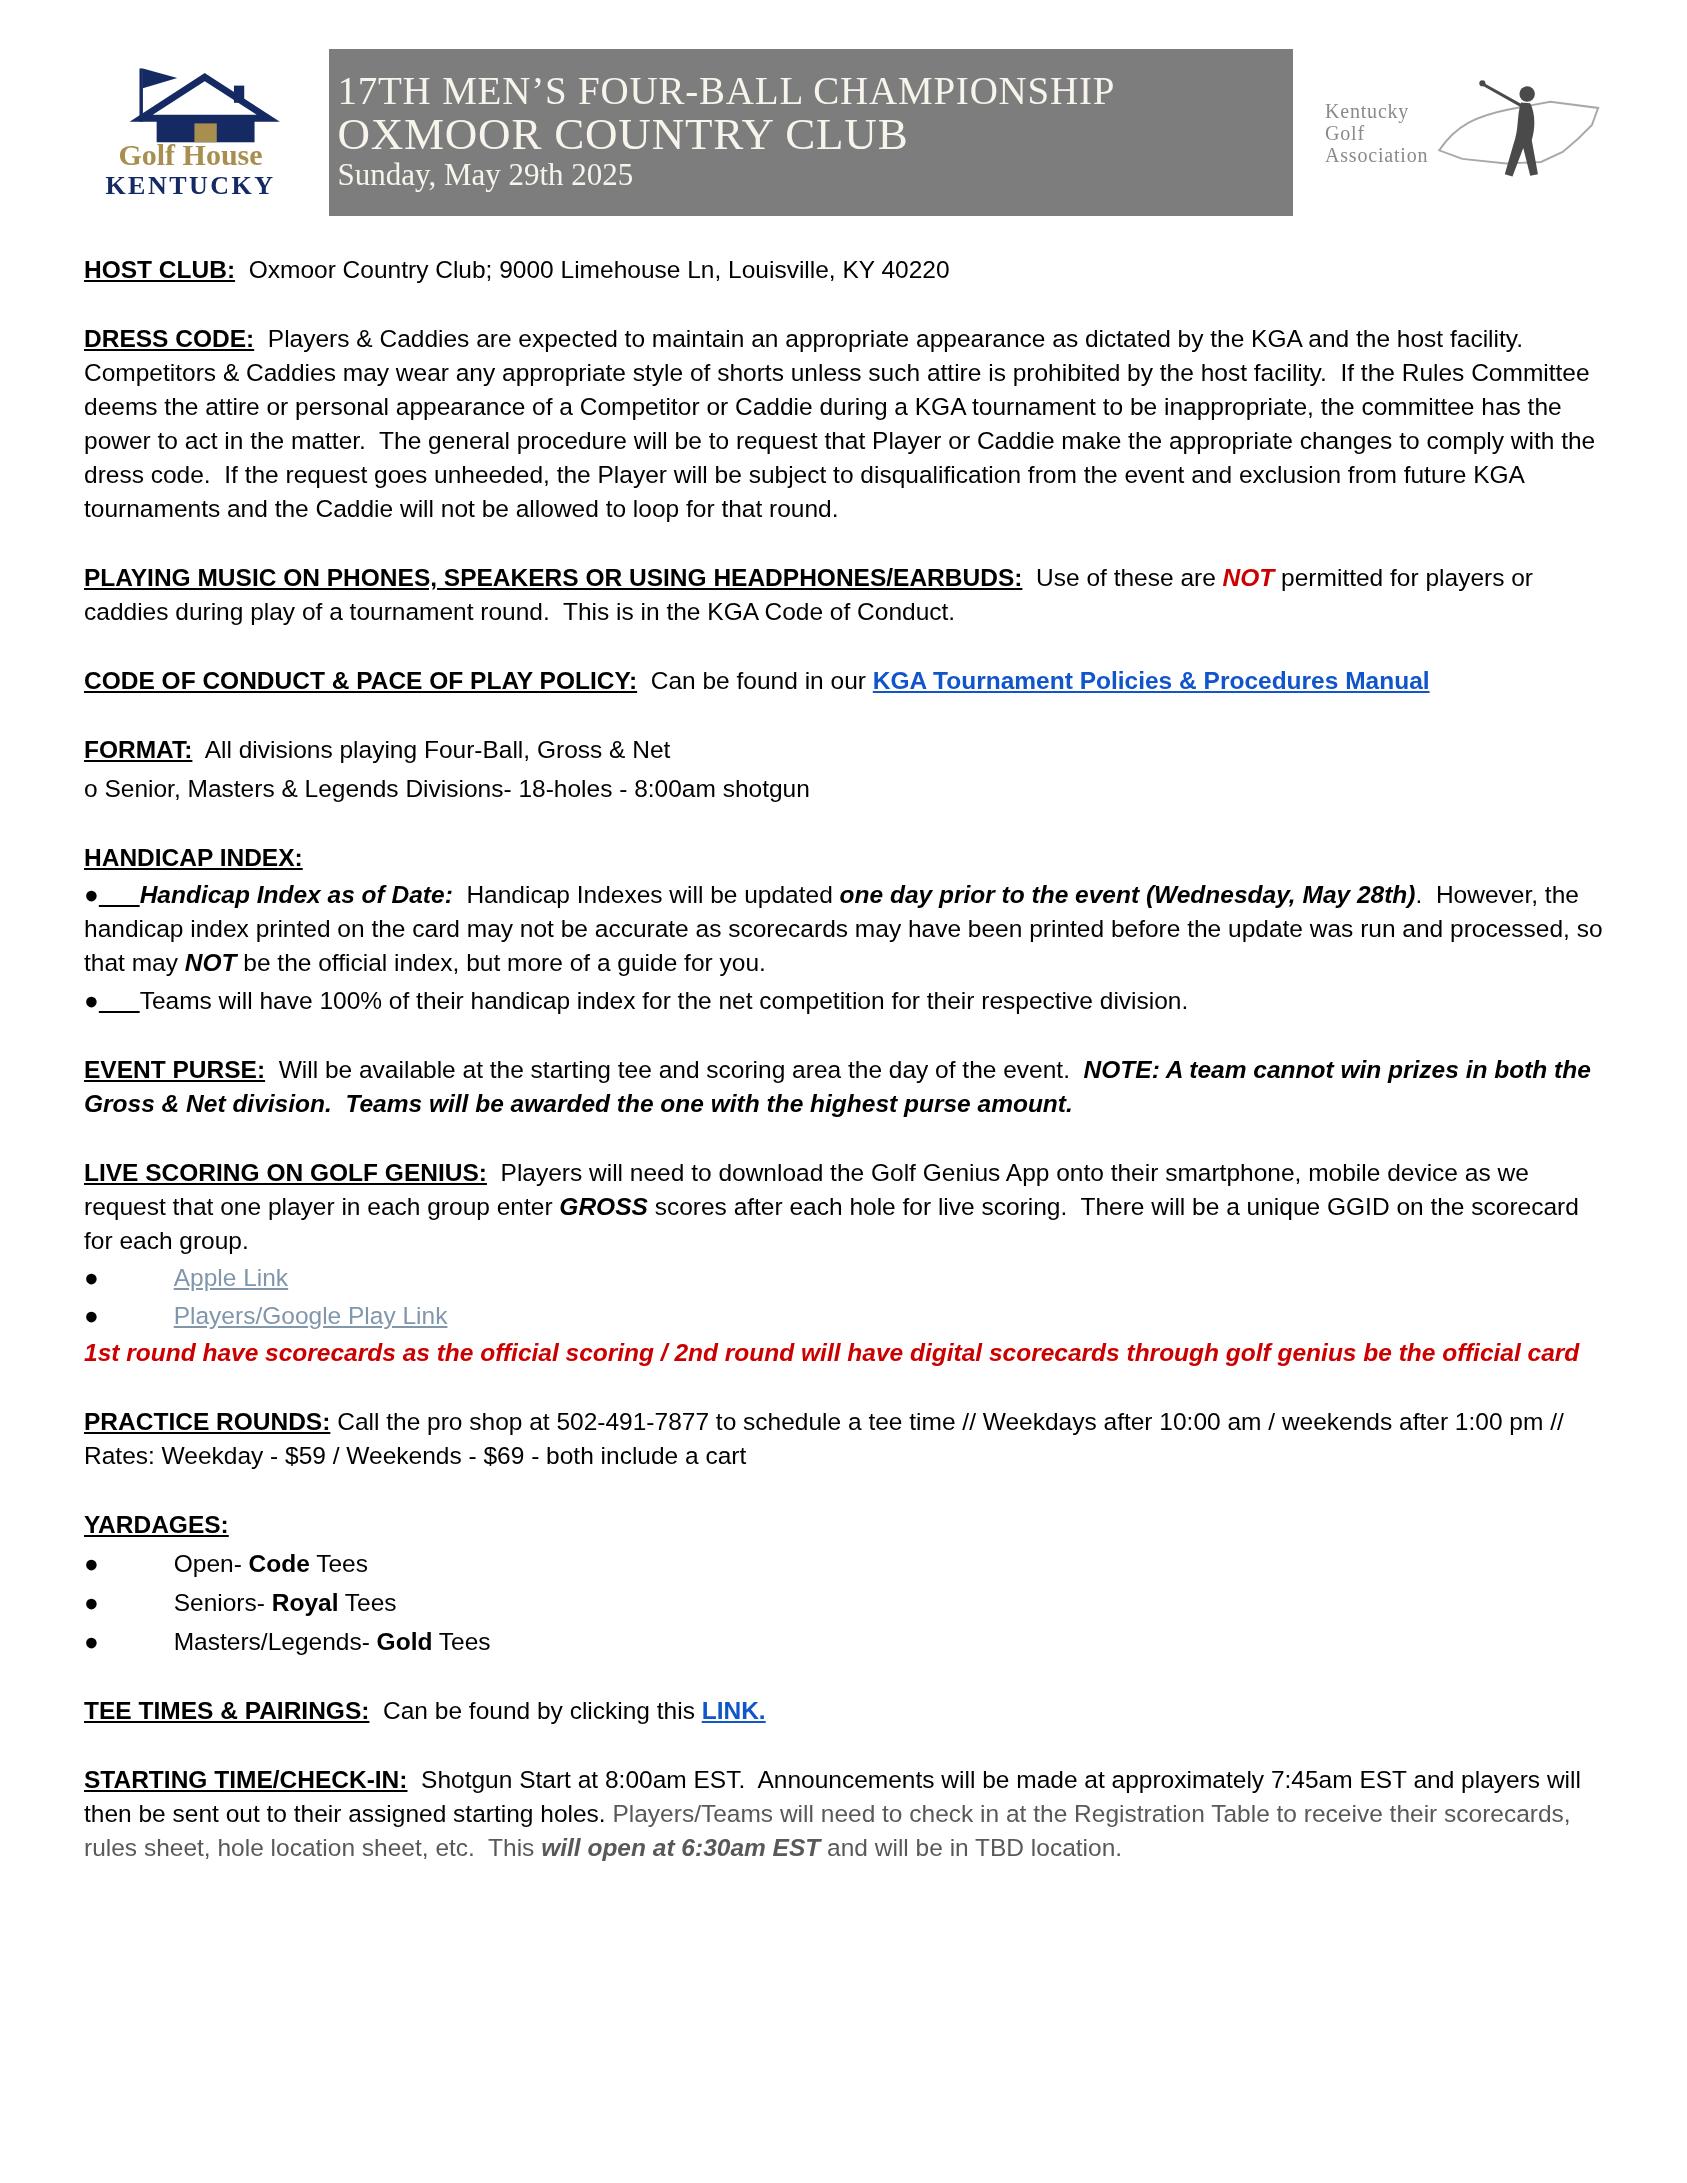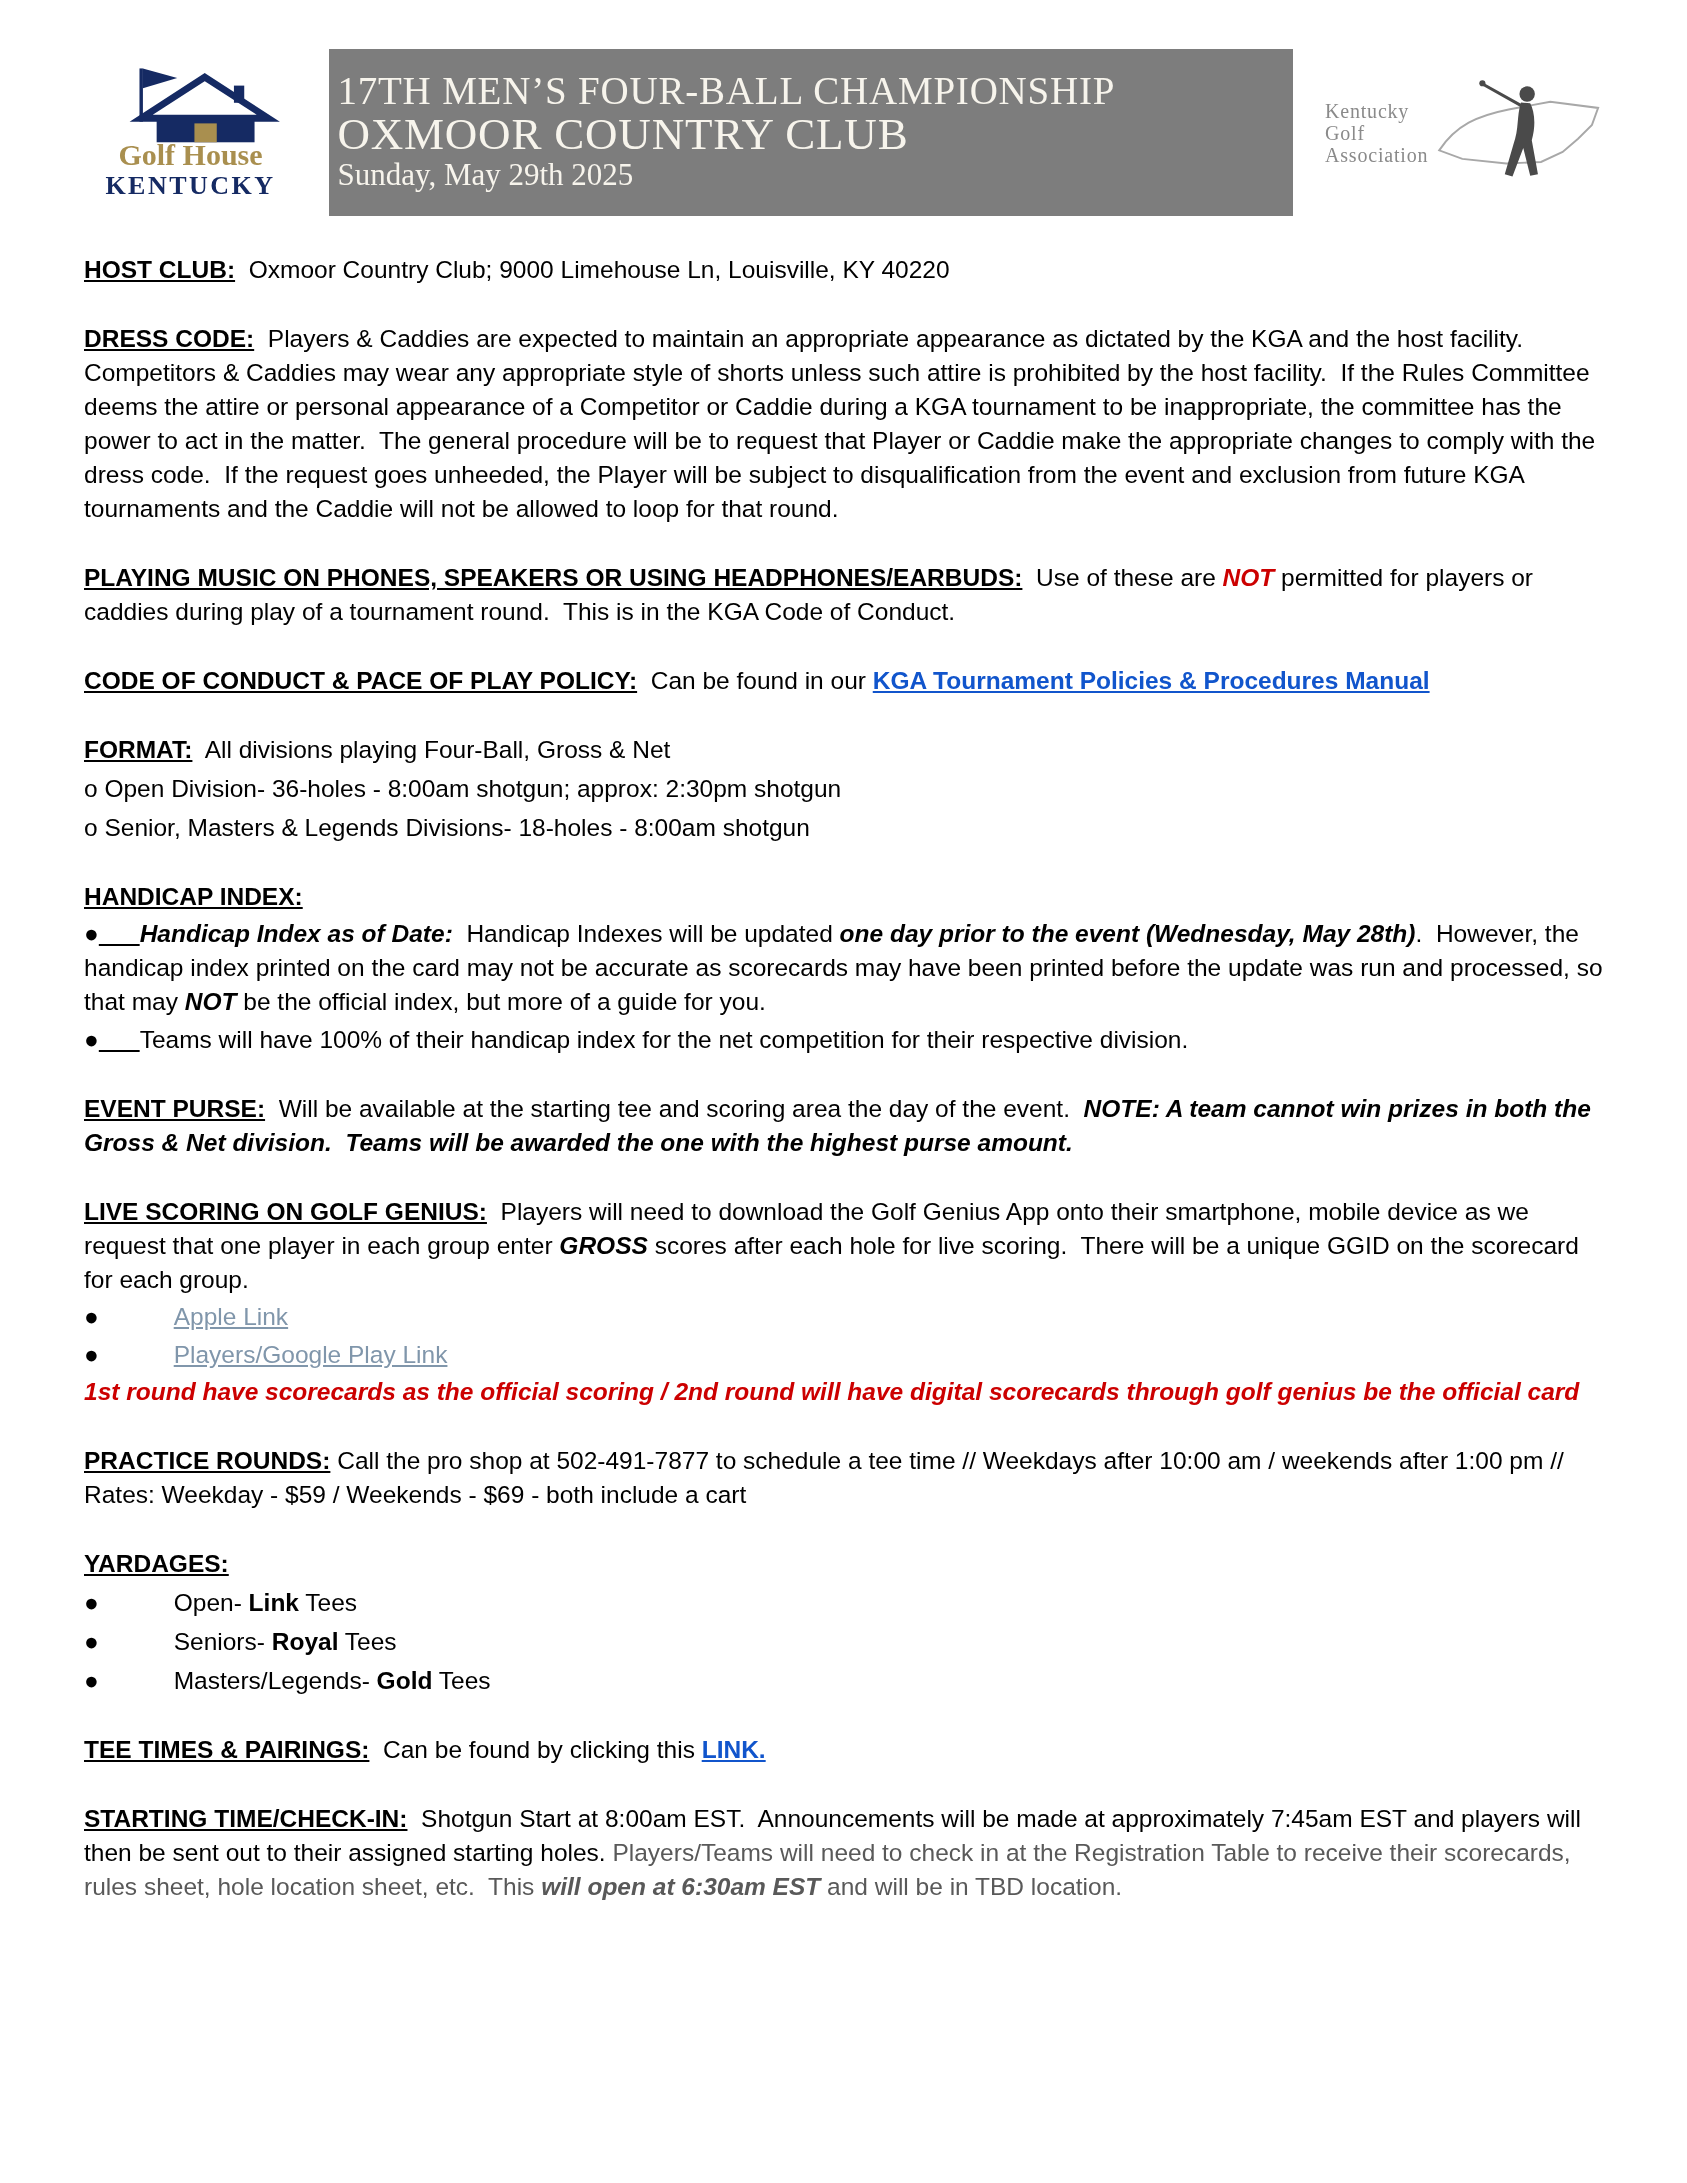--- a/index.html
+++ b/index.html
@@ -90,33 +90,32 @@
     </div>
 
   </header>
 
   <main class="doc">
       <div class="block"><span class="b u">HOST CLUB:</span><span class="">  Oxmoor Country Club; 9000 Limehouse Ln, Louisville, KY 40220</span></div>
       <div class="block" style="margin-top: 35px;"><span class="b u">DRESS CODE:</span><span class="">  Players &amp; Caddies are expected to maintain an appropriate appearance as dictated by the KGA and the host facility.  Competitors &amp; Caddies may wear any appropriate style of shorts unless such attire is prohibited by the host facility.  If the Rules Committee deems the attire or personal appearance of a Competitor or Caddie during a KGA tournament to be inappropriate, the committee has the power to act in the matter.  The general procedure will be to request that Player or Caddie make the appropriate changes to comply with the dress code.  If the request goes unheeded, the Player will be subject to disqualification from the event and exclusion from future KGA tournaments and the Caddie will not be allowed to loop for that round.</span></div>
       <div class="block" style="margin-top: 35px;"><span class="b u">PLAYING MUSIC ON PHONES, SPEAKERS OR USING HEADPHONES/EARBUDS:</span><span class="">  Use of these are </span><span class="b i red">NOT</span><span class=""> permitted for players or caddies during play of a tournament round.  This is in the KGA Code of Conduct.</span></div>
       <div class="block" style="margin-top: 35px;"><span class="b u">CODE OF CONDUCT &amp; PACE OF PLAY POLICY:</span><span class="">  Can be found in our </span><a href="#" class="b link">KGA Tournament Policies &amp; Procedures Manual</a></div>
       <div class="block" style="margin-top: 35px;"><span class="b u">FORMAT:</span><span class="">  All divisions playing Four-Ball, Gross &amp; Net</span></div>
-      <div class="block" style="margin-top: 5px;"><span class="">o Open Division- 36-holes - 8:00am shotgun; approx: 2:30pm shotgun</span></div>
       <div class="block" style="margin-top: 5px;"><span class="">o Senior, Masters &amp; Legends Divisions- 18-holes - 8:00am shotgun</span></div>
       <div class="block" style="margin-top: 35px;"><span class="b u">HANDICAP INDEX:</span></div>
       <div class="block" style="margin-top: 3.4px;"><span class="">●</span><span class="u">&nbsp;&nbsp;&nbsp;&nbsp;&nbsp;&nbsp;</span><span class="b i">Handicap Index as of Date:</span><span class="">  Handicap Indexes will be updated </span><span class="b i">one day prior to the event (Wednesday, May 28th)</span><span class="">.  However, the handicap index printed on the card may not be accurate as scorecards may have been printed before the update was run and processed, so that may </span><span class="b i">NOT</span><span class=""> be the official index, but more of a guide for you.</span></div>
       <div class="block" style="margin-top: 3.4px;"><span class="">●</span><span class="u">&nbsp;&nbsp;&nbsp;&nbsp;&nbsp;&nbsp;</span><span class="">Teams will have 100% of their handicap index for the net competition for their respective division.</span></div>
       <div class="block" style="margin-top: 35px;"><span class="b u">EVENT PURSE:</span><span class="">  Will be available at the starting tee and scoring area the day of the event.  </span><span class="b i">NOTE: A team cannot win prizes in both the Gross &amp; Net division.  Teams will be awarded the one with the highest purse amount.</span></div>
       <div class="block" style="margin-top: 35px;"><span class="b u">LIVE SCORING ON GOLF GENIUS:</span><span class="">  Players will need to download the Golf Genius App onto their smartphone, mobile device as we request that one player in each group enter </span><span class="b i">GROSS</span><span class=""> scores after each hole for live scoring.  There will be a unique GGID on the scorecard for each group.</span></div>
       <div class="block" style="margin-top: 3.4px;"><span class="">●</span><span class="">&nbsp;&nbsp;&nbsp;&nbsp;&nbsp;&nbsp;&nbsp;&nbsp;&nbsp;&nbsp;&nbsp;</span><a href="#" class="mlink">Apple Link</a></div>
       <div class="block" style="margin-top: 3.4px;"><span class="">●</span><span class="">&nbsp;&nbsp;&nbsp;&nbsp;&nbsp;&nbsp;&nbsp;&nbsp;&nbsp;&nbsp;&nbsp;</span><a href="#" class="mlink">Players/Google Play Link</a></div>
       <div class="block" style="margin-top: 3.4px;"><span class="b i red">1st round have scorecards as the official scoring / 2nd round will have digital scorecards through golf genius be the official card</span></div>
       <div class="block" style="margin-top: 35px;"><span class="b u">PRACTICE ROUNDS:</span><span class=""> Call the pro shop at 502-491-7877 to schedule a tee time // Weekdays after 10:00 am / weekends after 1:00 pm // Rates: Weekday - $59 / Weekends - $69 - both include a cart</span></div>
       <div class="block" style="margin-top: 35px;"><span class="b u">YARDAGES:</span></div>
-      <div class="block" style="margin-top: 5px;"><span class="">●</span><span class="">&nbsp;&nbsp;&nbsp;&nbsp;&nbsp;&nbsp;&nbsp;&nbsp;&nbsp;&nbsp;&nbsp;</span><span class="">Open- </span><span class="b">Link</span><span class=""> Tees</span></div>
+      <div class="block" style="margin-top: 5px;"><span class="">●</span><span class="">&nbsp;&nbsp;&nbsp;&nbsp;&nbsp;&nbsp;&nbsp;&nbsp;&nbsp;&nbsp;&nbsp;</span><span class="">Open- </span><span class="b">Code</span><span class=""> Tees</span></div>
       <div class="block" style="margin-top: 5px;"><span class="">●</span><span class="">&nbsp;&nbsp;&nbsp;&nbsp;&nbsp;&nbsp;&nbsp;&nbsp;&nbsp;&nbsp;&nbsp;</span><span class="">Seniors- </span><span class="b">Royal</span><span class=""> Tees</span></div>
       <div class="block" style="margin-top: 5px;"><span class="">●</span><span class="">&nbsp;&nbsp;&nbsp;&nbsp;&nbsp;&nbsp;&nbsp;&nbsp;&nbsp;&nbsp;&nbsp;</span><span class="">Masters/Legends- </span><span class="b">Gold</span><span class=""> Tees</span></div>
       <div class="block" style="margin-top: 35px;"><span class="b u">TEE TIMES &amp; PAIRINGS:</span><span class="">  Can be found by clicking this </span><a href="#" class="b link">LINK.</a></div>
       <div class="block" style="margin-top: 35px;"><span class="b u">STARTING TIME/CHECK-IN:</span><span class="">  Shotgun Start at 8:00am EST.  Announcements will be made at approximately 7:45am EST and players will then be sent out to their assigned starting holes. </span><span class="gray">Players/Teams will need to check in at the Registration Table to receive their scorecards, rules sheet, hole location sheet, etc.  This </span><span class="gray b i">will open at 6:30am EST</span><span class="gray"> and will be in TBD location.</span></div>
     </main>
 
 </div>
 
 
 </body></html>

